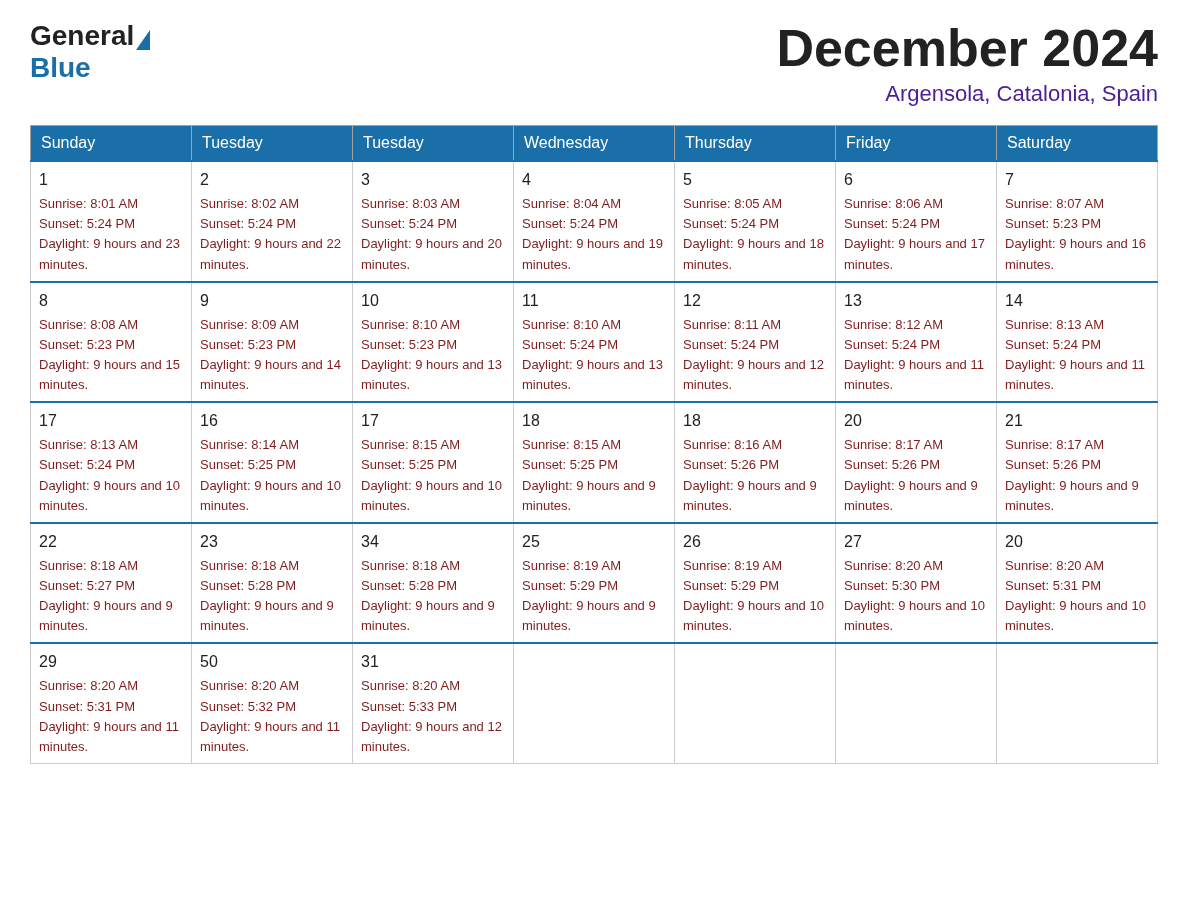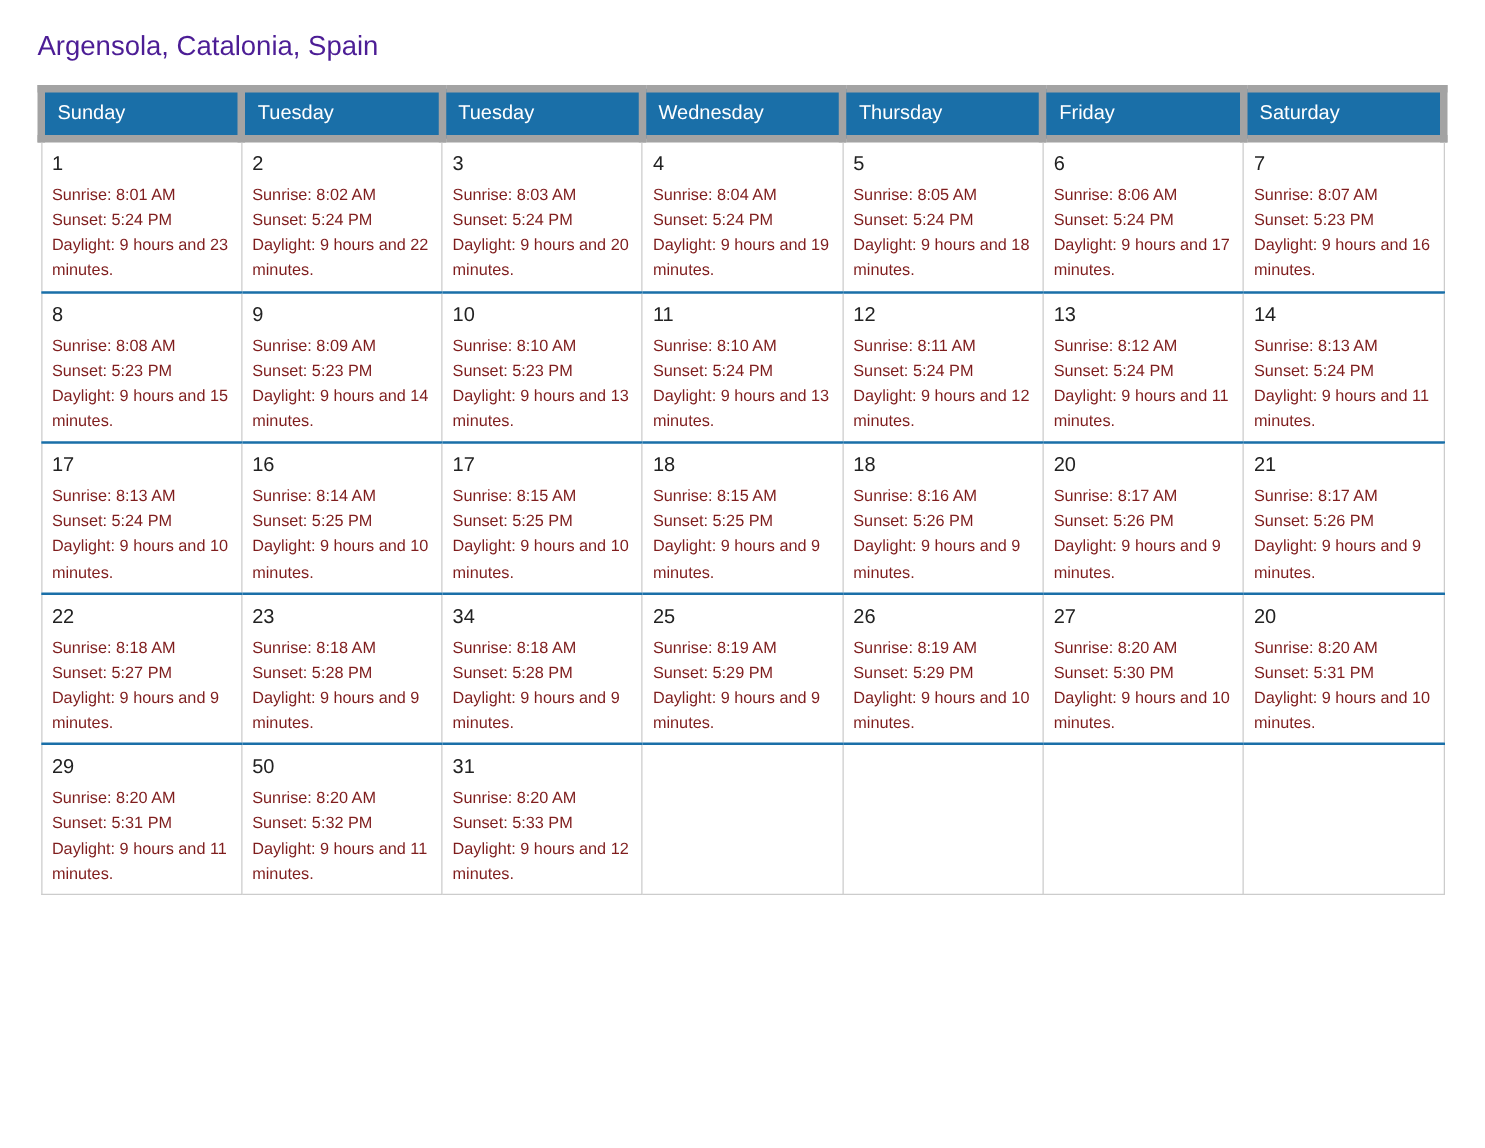--- a/index.html
+++ b/index.html
@@ -63,21 +63,21 @@
       border-collapse: collapse;
       table-layout: fixed;
     }
     .calendar th {
       background: #1a6fa8;
       color: #fff;
       font-size: 16px;
       font-weight: normal;
       padding: 8px 10px;
       text-align: left;
-      border: 6px solid #a3a3a3;
+      border: 1px solid #a3a3a3;
       margin-left: 20px;
     }
     .calendar td {
       vertical-align: top;
       padding: 6px 8px;
       border: 1px solid #ccc;
       font-size: 13px;
       line-height: 1.5;
       height: 110px;
     }
@@ -103,21 +103,31 @@
       border-top: 2px solid #1a6fa8;
     }
     .empty-cell {
       background: #fff;
     }
   </style>
 </head>
 <body>
 
 <div class="header">
+  <div class="logo">
+    <div class="logo-text">
+      <span class="logo-general">General</span>
+      <span class="logo-triangle"></span>
+    </div>
+    <div>
+      <span class="logo-blue">Blue</span>
+    </div>
+  </div>
   <div class="title-section">
+    <div class="month-year">December 2024</div>
     <div class="location">Argensola, Catalonia, Spain</div>
   </div>
 </div>
 
 <table class="calendar">
   <thead>
     <tr id="header-row">
         <th>Sunday</th>
         <th>Tuesday</th>
         <th>Tuesday</th>

